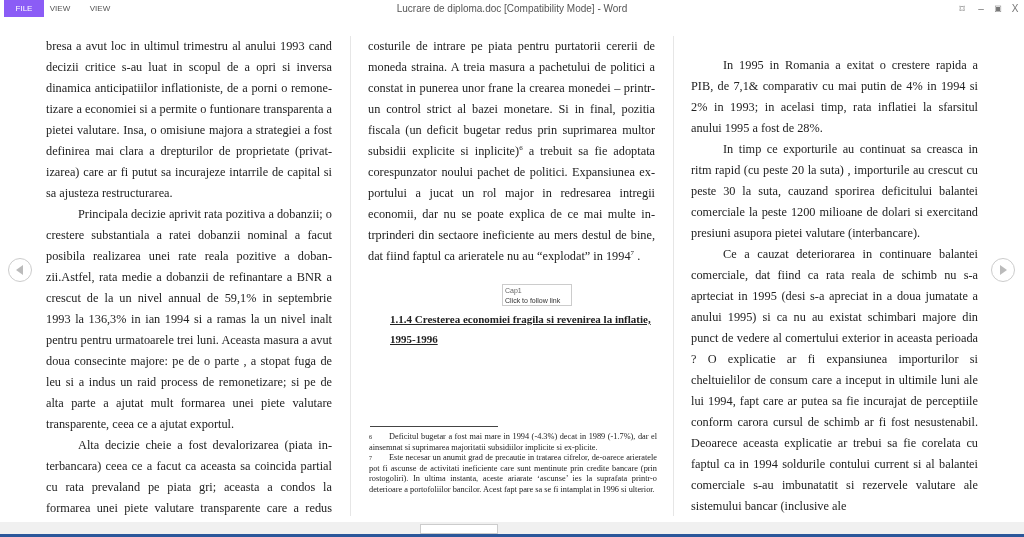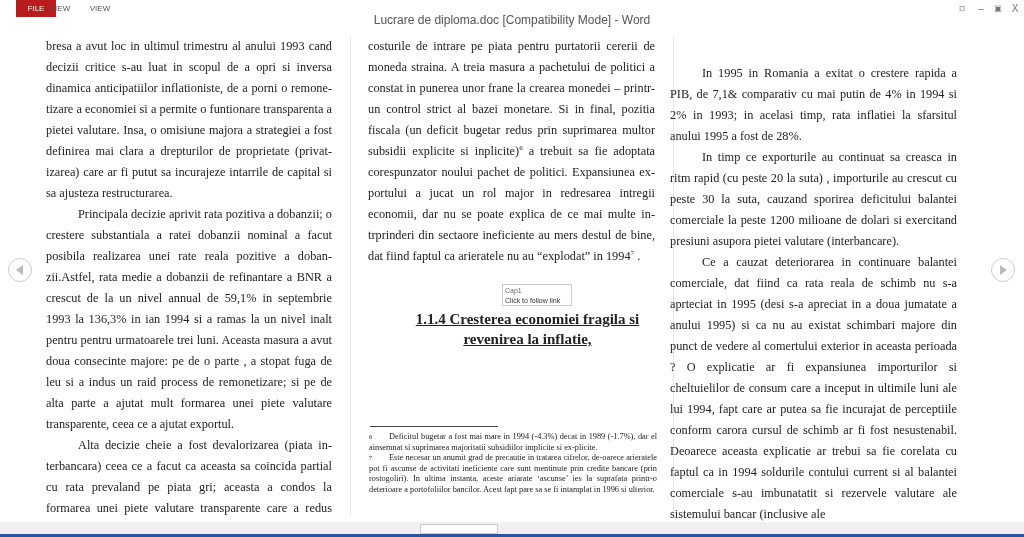--- a/index.html
+++ b/index.html
@@ -1,34 +1,34 @@
 <!DOCTYPE html>
 <html><head>
 <meta charset="utf-8">
 <style>
   html, body { margin:0; padding:0; }
   body { width:1024px; height:537px; overflow:hidden; background:#ffffff; font-family:"Liberation Serif", serif; color:#222; position:relative; }
   .titlebar { position:absolute; top:0; left:0; width:1024px; height:17px; background:#fff; font-family:"Liberation Sans", sans-serif; font-size:8px; color:#555; }
   .menu { position:absolute; top:0; height:17px; line-height:17px; text-align:center; cursor:pointer; }
-  .menu.file { left:16px; width:40px; background:#b91c1c; color:#fff; }
+  .menu.file { left:4px; width:40px; background:#8b5cf6; color:#fff; }
   .menu.tools { left:42px; width:36px; }
   .menu.view { left:84px; width:32px; }
-  .wtitle { position:absolute; top:12px; left:0; width:1024px; text-align:center; line-height:17px; font-size:12px; color:#555; pointer-events:none; }
+  .wtitle { position:absolute; top:0; left:0; width:1024px; text-align:center; line-height:17px; font-size:10px; color:#555; pointer-events:none; }
   .wctl { position:absolute; top:0; height:17px; line-height:17px; width:16px; text-align:center; font-size:10px; color:#777; cursor:pointer; }
   .col { position:absolute; font-size:12.3px; line-height:21px; text-align:justify; }
   .col p { margin:0; }
   .indent { text-indent:32px; }
   .col1 { left:46px; top:36px; width:286px; }
   .col2 { left:368px; top:36px; width:287px; }
-  .col3 { left:670px; top:55px; width:287px;margin-top:8px; }
+  .col3 { left:691px; top:55px; width:287px; }
   .sep { position:absolute; top:36px; height:480px; width:1px; background:#e6e6e6; }
   sup { font-size:7px; line-height:0; }
   .tooltip { position:absolute; left:502px; top:284px; width:70px; height:22px; border:1px solid #ccc; background:#fff; font-family:"Liberation Sans", sans-serif; font-size:7px; line-height:10px; padding:1px 2px; box-sizing:border-box; color:#333; }
   .tooltip .t1 { color:#666; }
-  .heading { position:absolute; left:390px; top:309px; width:275px; text-align:center; font-weight:bold; font-size:15px; line-height:20px; text-decoration:underline; }
+  .heading { position:absolute; left:390px; top:309px; width:275px; font-weight:bold; font-size:11px; line-height:20px; text-decoration:underline; }
   .fn-line { position:absolute; left:370px; top:426px; width:128px; height:1px; background:#444; }
   .footnotes { position:absolute; left:369px; top:432px; width:288px; font-size:8.3px; line-height:10.5px; text-align:justify; }
   .footnotes p { margin:0; }
   .fnnum { display:inline-block; width:20px; font-size:6px; vertical-align:top; }
   .navbtn { position:absolute; width:24px; height:24px; border:1.5px solid #ccc; border-radius:50%; box-sizing:border-box; cursor:pointer; background:#fff; }
   .navbtn.prev { left:8px; top:258px; }
   .navbtn.next { left:991px; top:258px; }
   .tri-left { position:absolute; left:7px; top:6px; width:0; height:0; border-top:5px solid transparent; border-bottom:5px solid transparent; border-right:7px solid #bbb; }
   .tri-right { position:absolute; left:8px; top:6px; width:0; height:0; border-top:5px solid transparent; border-bottom:5px solid transparent; border-left:7px solid #bbb; }
   .statusbar { position:absolute; left:0; top:522px; width:1024px; height:12px; background:#f0f0f0; }
@@ -62,20 +62,21 @@
   <p><span>costurile de intrare pe piata pentru purtatorii cererii de moneda straina. A treia masura a pachetului de politici a constat in punerea unor frane la crearea monedei – printr-un control strict al bazei monetare. Si in final, pozitia fiscala (un deficit bugetar redus prin suprimarea multor subsidii explicite si inplicite)</span><sup>6</sup><span> a trebuit sa fie adoptata corespunzator noului pachet de politici. Expansiunea ex-portului a jucat un rol major in redresarea intregii economii, dar nu se poate explica de ce mai multe in-trprinderi din sectaore ineficiente au mers destul de bine, dat fiind faptul ca arieratele nu au “explodat” in 1994</span><sup>7</sup><span> .</span></p>
 </div>
 
 <div class="tooltip">
   <div class="t1">Cap1</div>
   <div>Click to follow link</div>
 </div>
 
 <div class="heading">
   <div>1.1.4 Cresterea economiei fragila si revenirea la inflatie,</div>
+  <div>1995-1996</div>
 </div>
 
 <div class="fn-line"></div>
 <div class="footnotes">
   <p><span class="fnnum">6</span><span>Deficitul bugetar a fost mai mare in 1994 (-4.3%) decat in 1989 (-1.7%), dar el ainsemnat si suprimarea majoritatii subsidiilor implicite si ex-plicite.</span></p>
   <p><span class="fnnum">7</span><span>Este necesar un anumit  grad de precautie in tratarea cifrelor, de-oarece arieratele pot fi ascunse de activitati ineficiente care sunt mentinute prin credite bancare (prin rostogoliri). In ultima instanta, aceste ariarate ‘ascunse’ ies la suprafata printr-o deterioare a portofoliilor bancilor. Acest fapt pare sa se fi intamplat in 1996 si ulterior.</span></p>
 </div>
 
 <div class="col col3">
   <p class="indent">In 1995  in Romania a exitat o crestere rapida a PIB, de 7,1&amp; comparativ cu mai putin de 4% in 1994 si 2% in 1993; in acelasi timp, rata inflatiei la sfarsitul anului 1995 a fost de 28%.</p>

